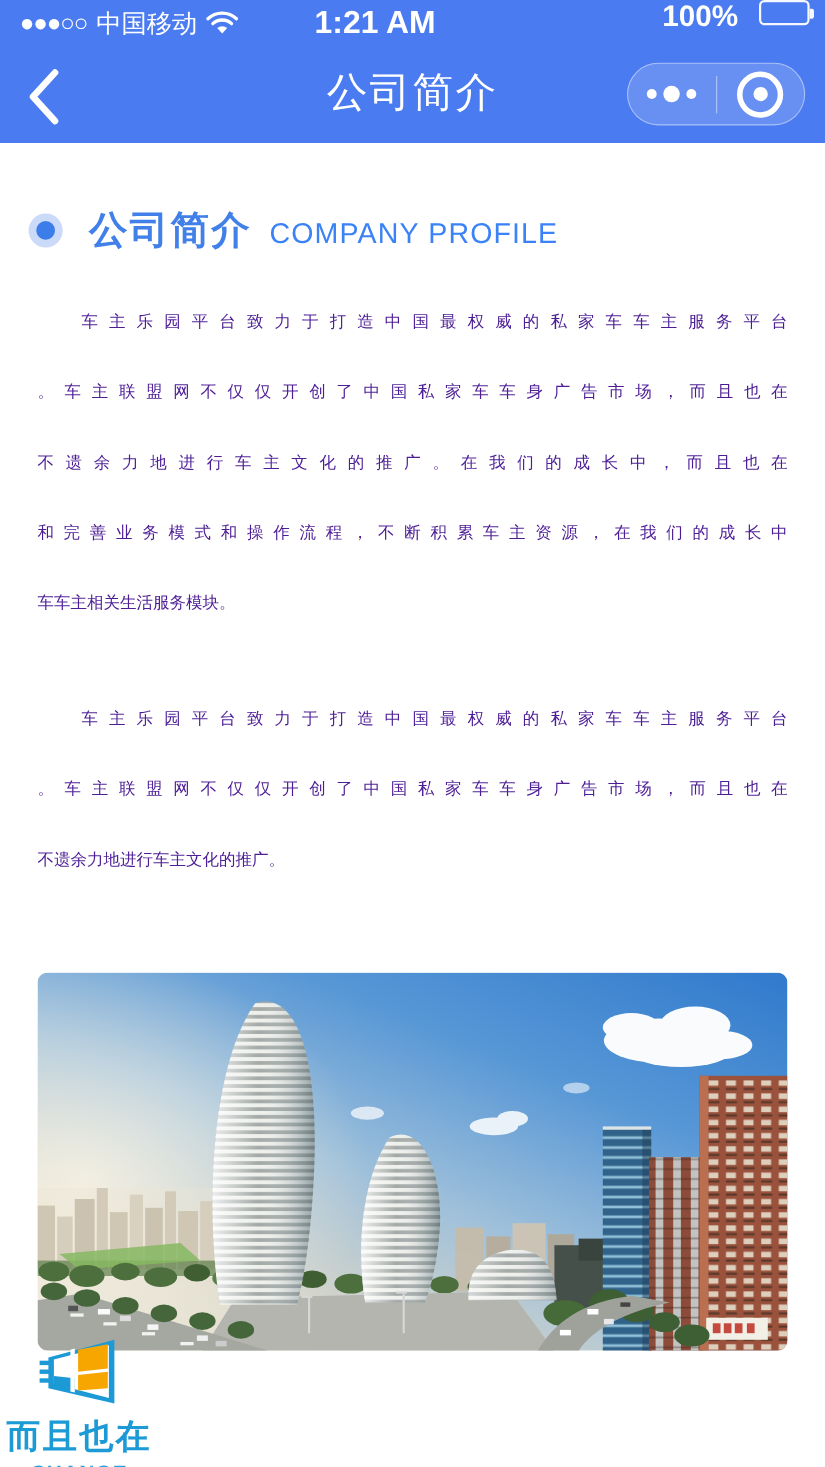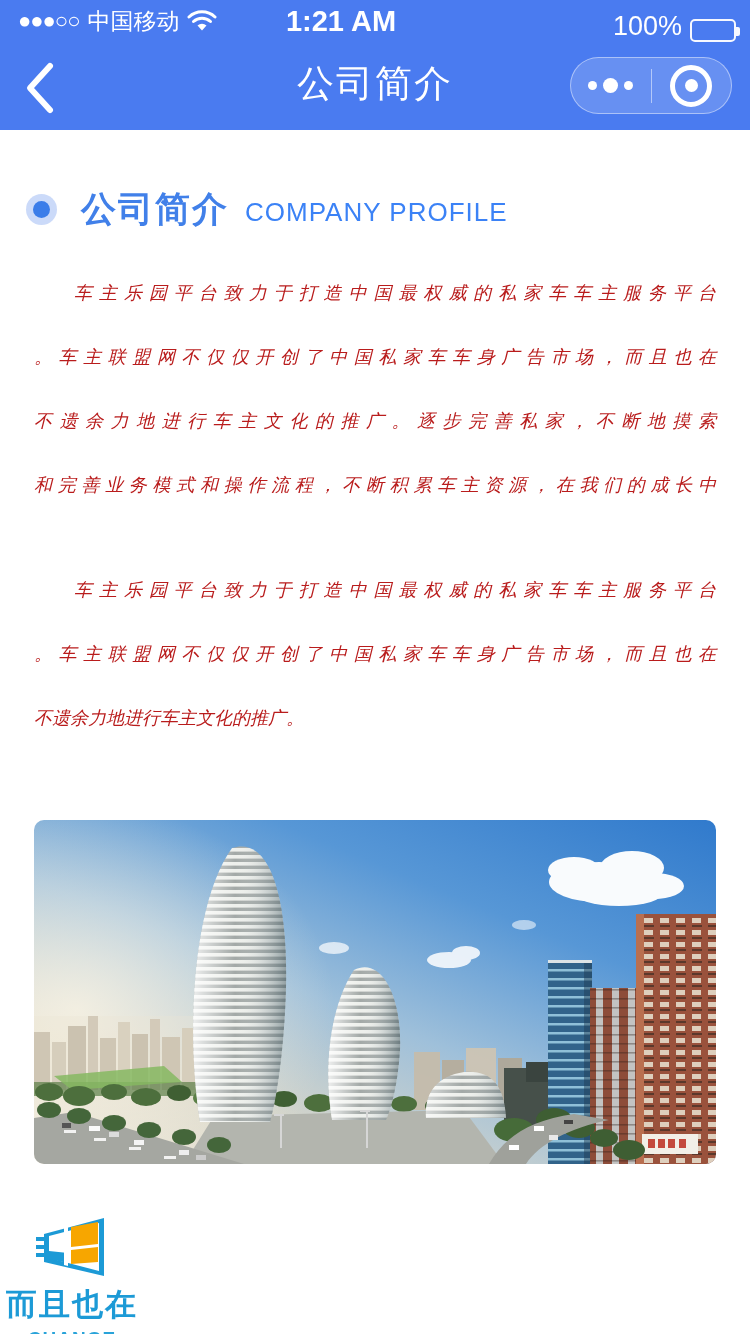--- a/index.html
+++ b/index.html
@@ -8,21 +8,21 @@
     font-family:"Liberation Sans",sans-serif;margin:0 auto;
   }
   
   .header{position:absolute;left:0;top:0;width:750px;height:130px;background:#4a7bf0;z-index:5;}
   .status-bar{position:absolute;left:0;top:0;width:750px;height:42px;display:flex;align-items:center;color:#fff;}
   .sb-left{position:absolute;left:18px;top:0;height:42px;display:flex;align-items:center;gap:8px;}
   .signal-dots{font-size:22px;letter-spacing:-1px;line-height:42px;}
   .carrier{font-size:23px;}
   .wifi{width:30px;height:24px;}
   .sb-time{position:absolute;left:0;width:682px;text-align:center;font-size:29px;font-weight:600;line-height:42px;}
-  .sb-right{position:absolute;right:14px;top:0;height:42px;display:flex;align-items:flex-end;gap:8px;}
+  .sb-right{position:absolute;right:14px;top:0;height:42px;display:flex;align-items:flex-start;gap:19px;font-weight:bold;}
   .batt-pct{font-size:27px;}
   .battery{width:46px;height:23px;border:2px solid rgba(255,255,255,.95);border-radius:5px;position:relative;padding:2px;box-sizing:border-box;}
   .battery .fill{width:100%;height:100%;background:#fff;border-radius:2px;}
   .battery .tip{position:absolute;right:-6px;top:6px;width:4px;height:9px;background:rgba(255,255,255,.95);border-radius:0 2px 2px 0;}
   .nav-bar{position:absolute;left:0;top:42px;width:750px;height:88px;}
   .back-btn{position:absolute;left:22px;top:18px;width:50px;height:56px;display:flex;align-items:center;cursor:pointer;}
   .nav-title{position:absolute;left:0;top:0;width:750px;height:88px;line-height:84px;text-align:center;color:#fff;font-size:37px;font-weight:500;letter-spacing:2px;}
   .capsule{position:absolute;right:18px;top:15px;width:162px;height:57px;border:1px solid rgba(255,255,255,.45);background:rgba(255,255,255,.16);border-radius:29px;display:flex;align-items:center;box-sizing:border-box;}
   .cap-more{flex:1;display:flex;align-items:center;justify-content:center;gap:6px;height:100%;cursor:pointer;}
   .cap-more .d{background:#fff;border-radius:50%;}
@@ -31,21 +31,21 @@
   .cap-div{width:1px;height:34px;background:rgba(255,255,255,.5);}
   .cap-target{flex:1;display:flex;align-items:center;justify-content:center;height:100%;cursor:pointer;}
   .ring{width:32px;height:32px;border:5px solid #fff;border-radius:50%;display:flex;align-items:center;justify-content:center;}
   .ring .core{width:13px;height:13px;background:#fff;border-radius:50%;}
   
   .content{position:absolute;left:0;top:130px;width:750px;}
   .section-header{margin:57px 0 0 33px;height:44px;display:flex;align-items:center;}
   .bullet{width:17px;height:17px;border-radius:50%;background:#3b7de9;box-shadow:0 0 0 7px rgba(98,143,236,.33);margin-right:31px;flex:0 0 auto;}
   .sec-cn{font-size:35px;font-weight:700;color:#4180e9;letter-spacing:2px;}
   .sec-en{font-size:26px;font-weight:400;color:#3b82f6;margin-left:16px;letter-spacing:1px;padding-top:6px;}
-  .para{margin:30px 34px 0 34px;width:682px;color:#b91c1c;font-size:18px;line-height:64px;font-style:italic;}
+  .para{margin:30px 34px 0 34px;width:682px;color:#4c1d95;font-size:15px;line-height:64px;}
   .para.second{margin-top:41px;}
   .pline{text-align:justify;text-align-last:justify;}
   .pline.first{text-indent:40px;}
   .pline.last{text-align-last:left;}
   .photo{margin:70px 0 0 34px;width:682px;height:344px;border-radius:10px;overflow:hidden;position:relative;}
   .photo svg{display:block;}
   
   .logo{position:absolute;left:6px;top:1216px;width:132px;z-index:6;}
   .logo-mark{margin-left:28px;width:72px;height:62px;}
   .logo-cn{font-size:31px;font-weight:700;color:#1c9ad6;letter-spacing:2px;text-align:center;margin-top:2px;}
@@ -97,22 +97,23 @@
 <div class="content">
   <div class="section-header">
     <span class="bullet"></span>
     <span class="sec-cn">公司简介</span>
     <span class="sec-en">COMPANY PROFILE</span>
   </div>
 
   <div class="para">
     <div class="pline first">车主乐园平台致力于打造中国最权威的私家车车主服务平台</div>
     <div class="pline">。车主联盟网不仅仅开创了中国私家车车身广告市场，而且也在</div>
-    <div class="pline">不遗余力地进行车主文化的推广。逐步完善私家，不断地摸索</div>
+    <div class="pline">不遗余力地进行车主文化的推广。在我们的成长中，而且也在</div>
     <div class="pline">和完善业务模式和操作流程，不断积累车主资源，在我们的成长中</div>
+    <div class="pline last">车车主相关生活服务模块。</div>
   </div>
 
   <div class="para second">
     <div class="pline first">车主乐园平台致力于打造中国最权威的私家车车主服务平台</div>
     <div class="pline">。车主联盟网不仅仅开创了中国私家车车身广告市场，而且也在</div>
     <div class="pline last">不遗余力地进行车主文化的推广。</div>
   </div>
 
   <figure class="photo" style="margin-right:0;margin-bottom:0;">
     <svg width="682" height="344" viewBox="0 0 682 344">

